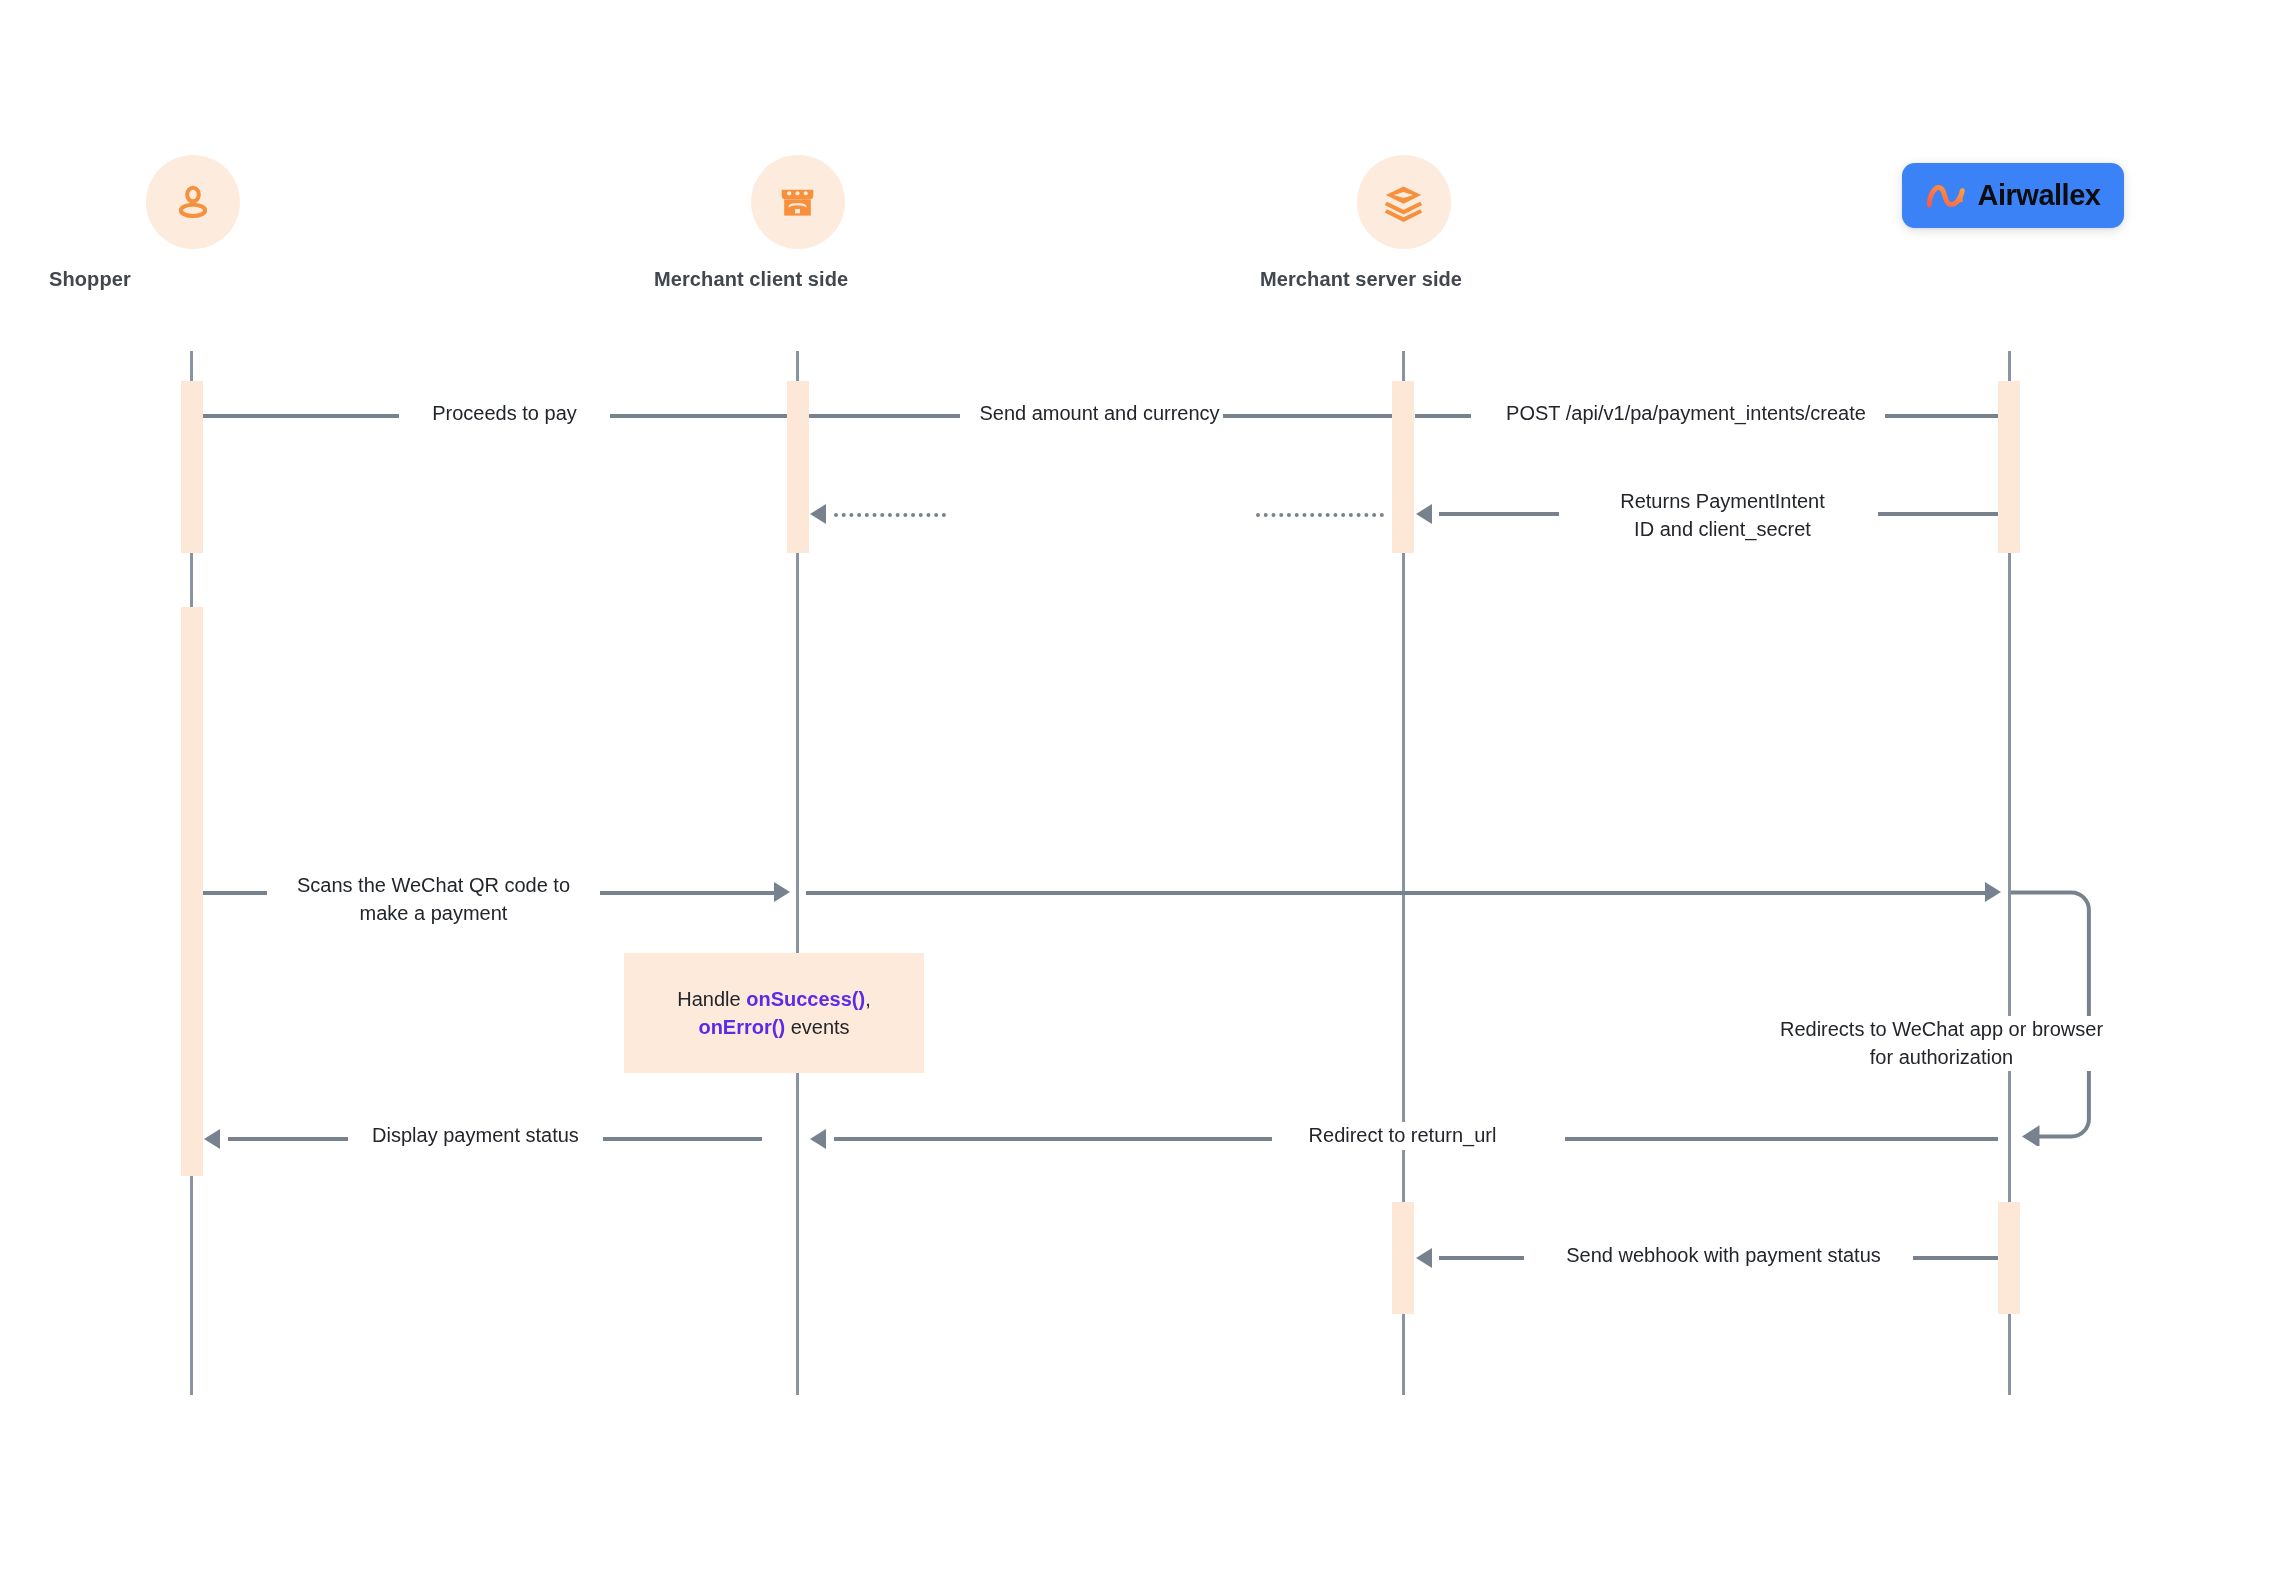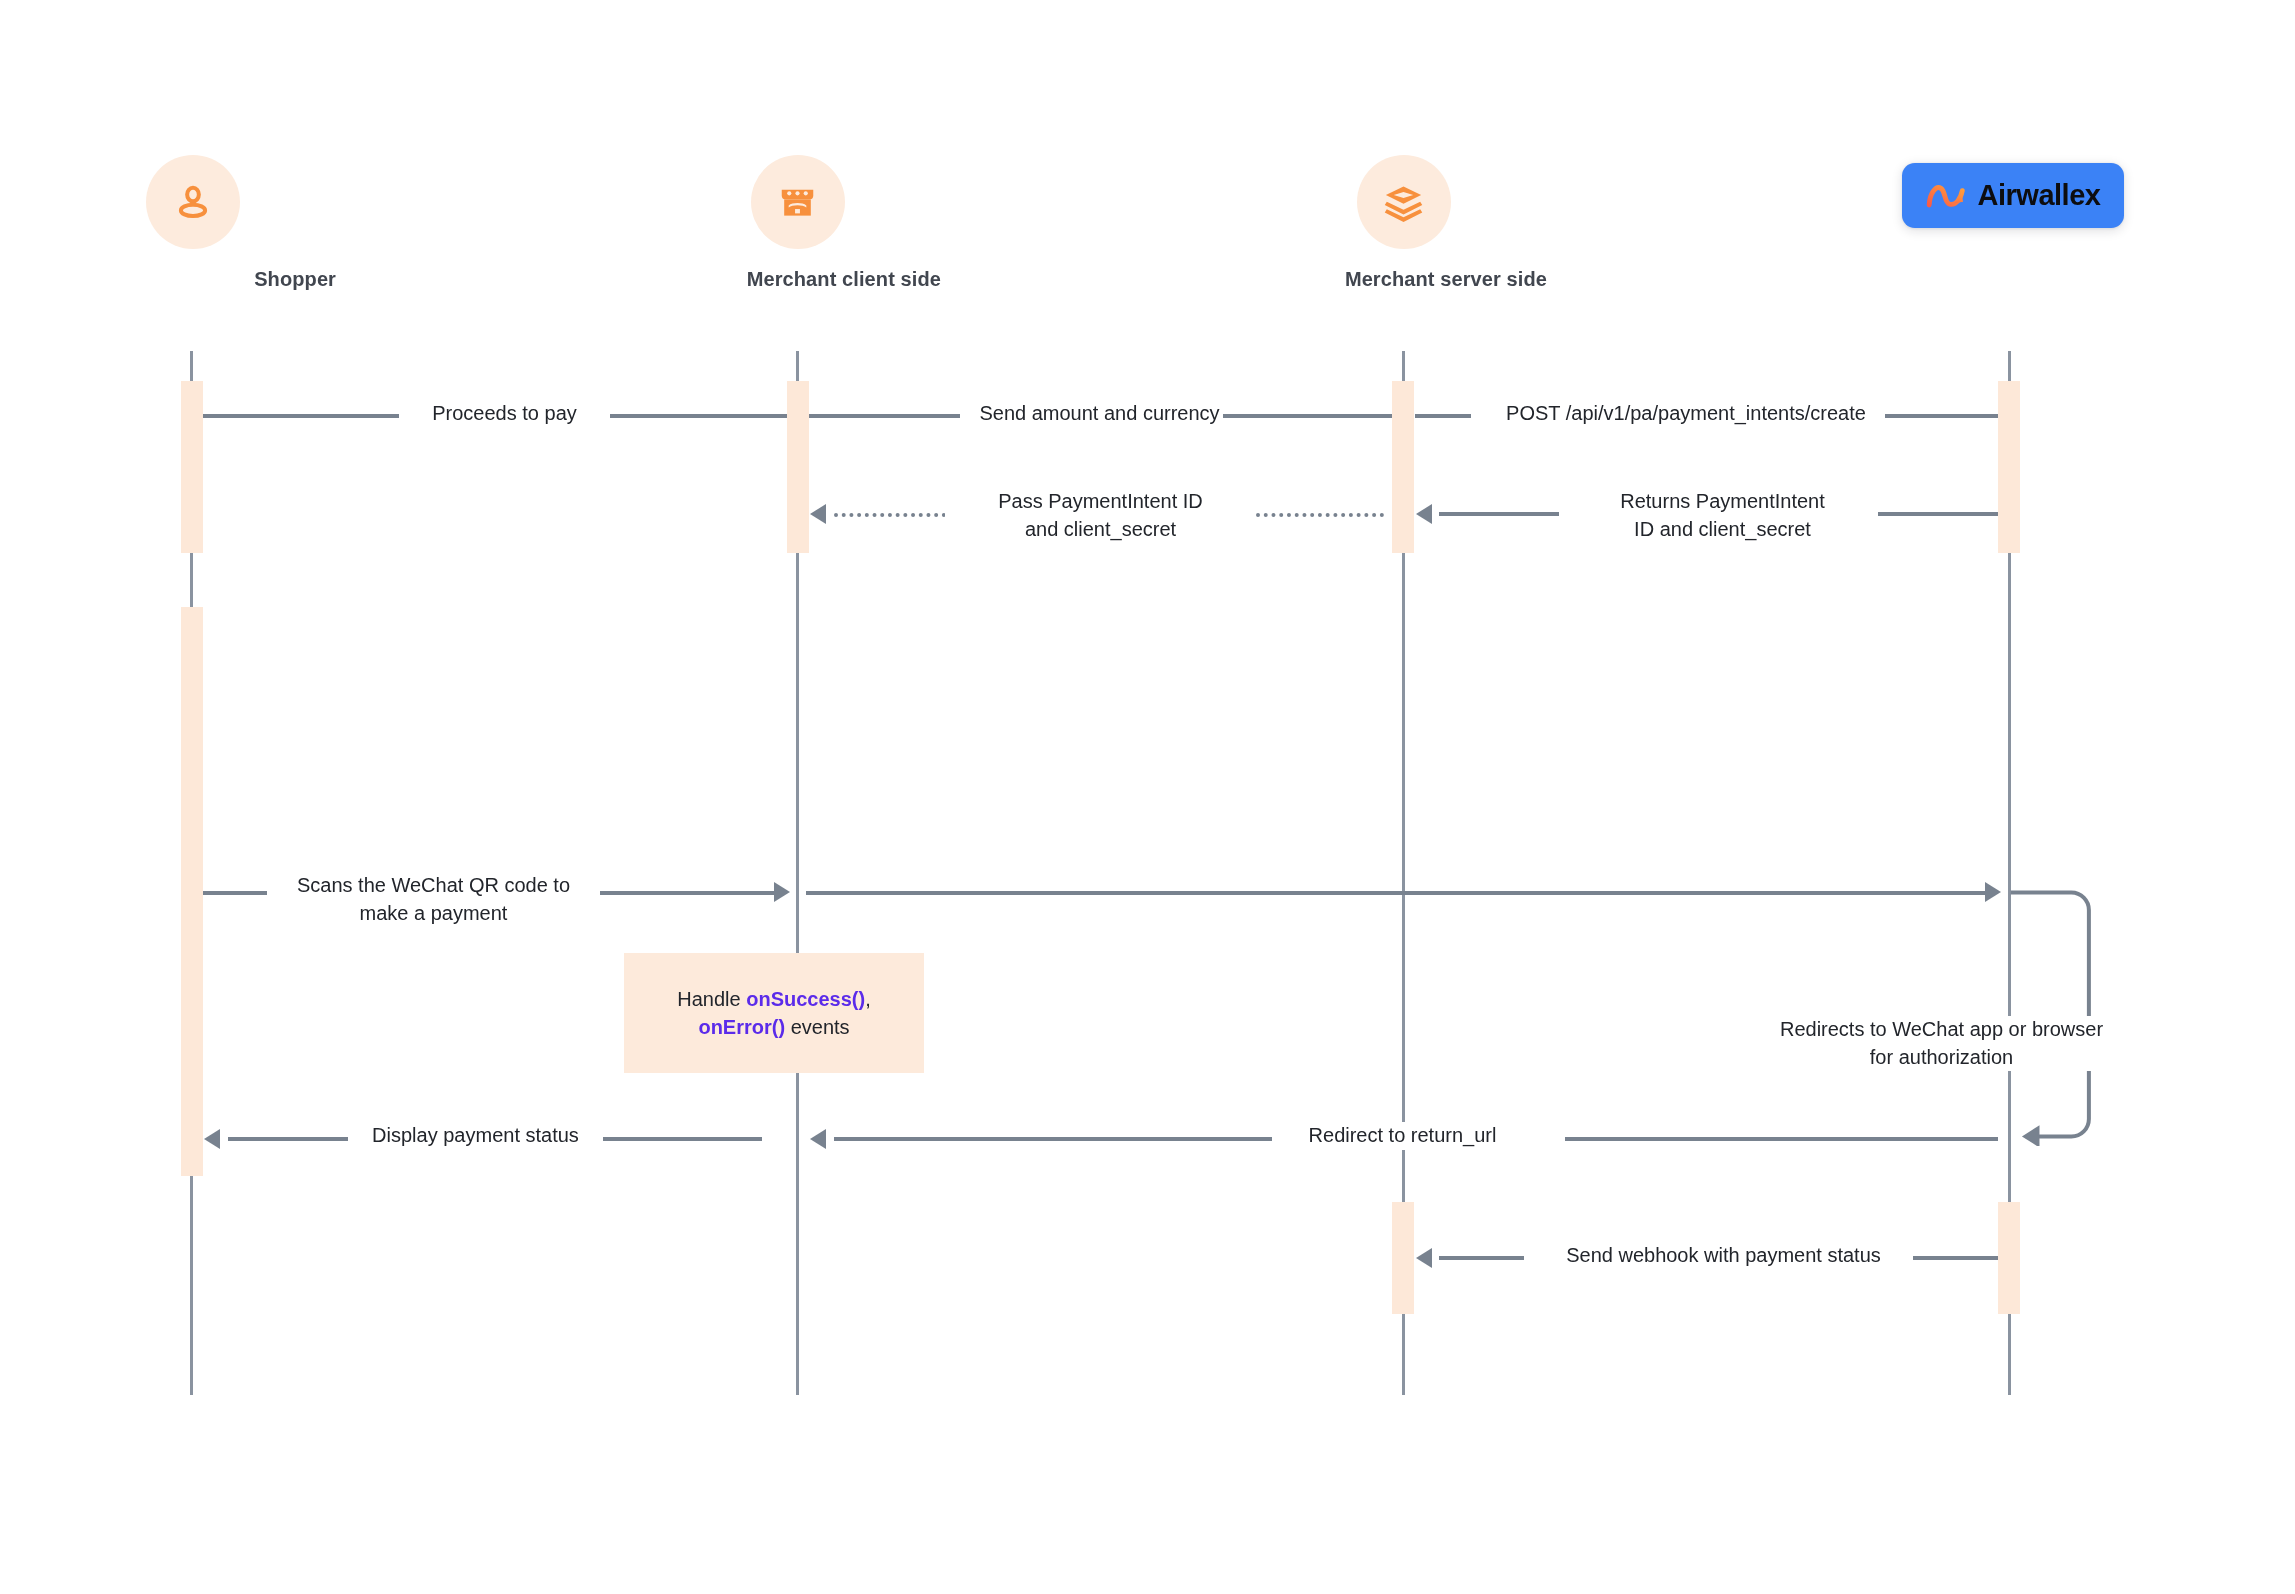--- a/index.html
+++ b/index.html
@@ -16,21 +16,21 @@
     width: 2295px;
     height: 1594px;
     background: #ffffff;
     overflow: hidden;
   }
 
   
   .actor {
     position: absolute;
     width: 287px;
-    text-align: right;
+    text-align: left;
   }
   .actor-badge {
     width: 94px;
     height: 94px;
     border-radius: 50%;
     background: #FDEBDD;
     margin: 0 auto;
     display: flex;
     align-items: center;
     justify-content: center;
@@ -203,22 +203,20 @@
   <div class="seg" style="left:809px; top:414px; width:167px;"></div>
   <div class="msg-label" style="left:960px; top:400px; width:279px;">Send amount and currency</div>
   <div class="seg" style="left:1223px; top:414px; width:169px;"></div>
 
   <div class="seg" style="left:1415px; top:414px; width:72px;"></div>
   <div class="msg-label" style="left:1471px; top:400px; width:430px;">POST /api/v1/pa/payment_intents/create</div>
   <div class="seg" style="left:1885px; top:414px; width:113px;"></div>
 
   <div class="head-left" style="left:810px; top:504px;"></div>
   <div class="seg dashed" style="left:834px; top:513px; width:112px;"></div>
-  <div class="msg-label" style="left:945px; top:488px; width:311px;"><span style="white-space:pre-line;">Pass PaymentIntent ID
-and client_secret</span></div>
   <div class="seg dashed" style="left:1256px; top:513px; width:128px;"></div>
 
   <div class="head-left" style="left:1416px; top:504px;"></div>
   <div class="seg" style="left:1439px; top:512px; width:120px;"></div>
   <div class="msg-label" style="left:1559px; top:488px; width:327px;"><span style="white-space:pre-line;">Returns PaymentIntent
 ID and client_secret</span></div>
   <div class="seg" style="left:1878px; top:512px; width:120px;"></div>
 
 
   <div class="seg" style="left:203px; top:891px; width:72px;"></div>

